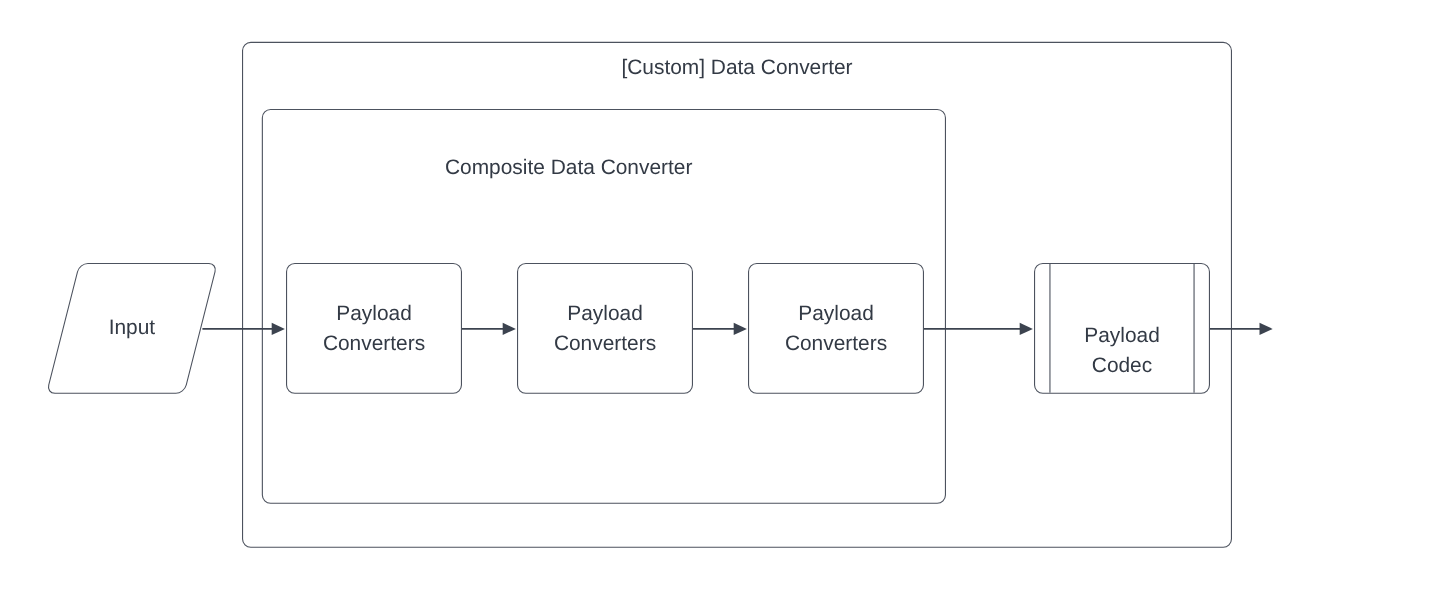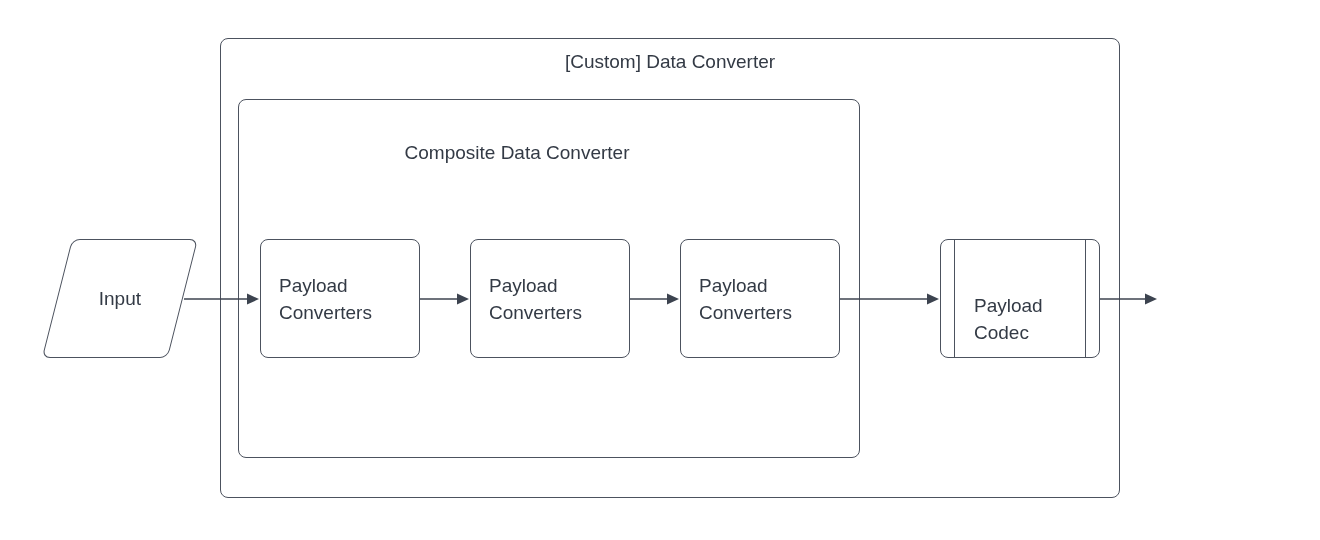--- a/index.html
+++ b/index.html
@@ -33,20 +33,21 @@
     white-space: nowrap;
   }
   .node {
     position: absolute;
     border: 1.5px solid var(--stroke);
     border-radius: 8px;
     background: #ffffff;
     display: flex;
     align-items: center;
     justify-content: center;
+    text-align: center;
     line-height: 27px;
   }
   .node .lbl { display: inline-block; }
   .lbl-narrow { max-width: 122px; }
   .lbl-xnarrow { max-width: 92px; margin-top: 40px; }
   .codec-bar {
     position: absolute;
     top: 0;
     bottom: 0;
     width: 0;

